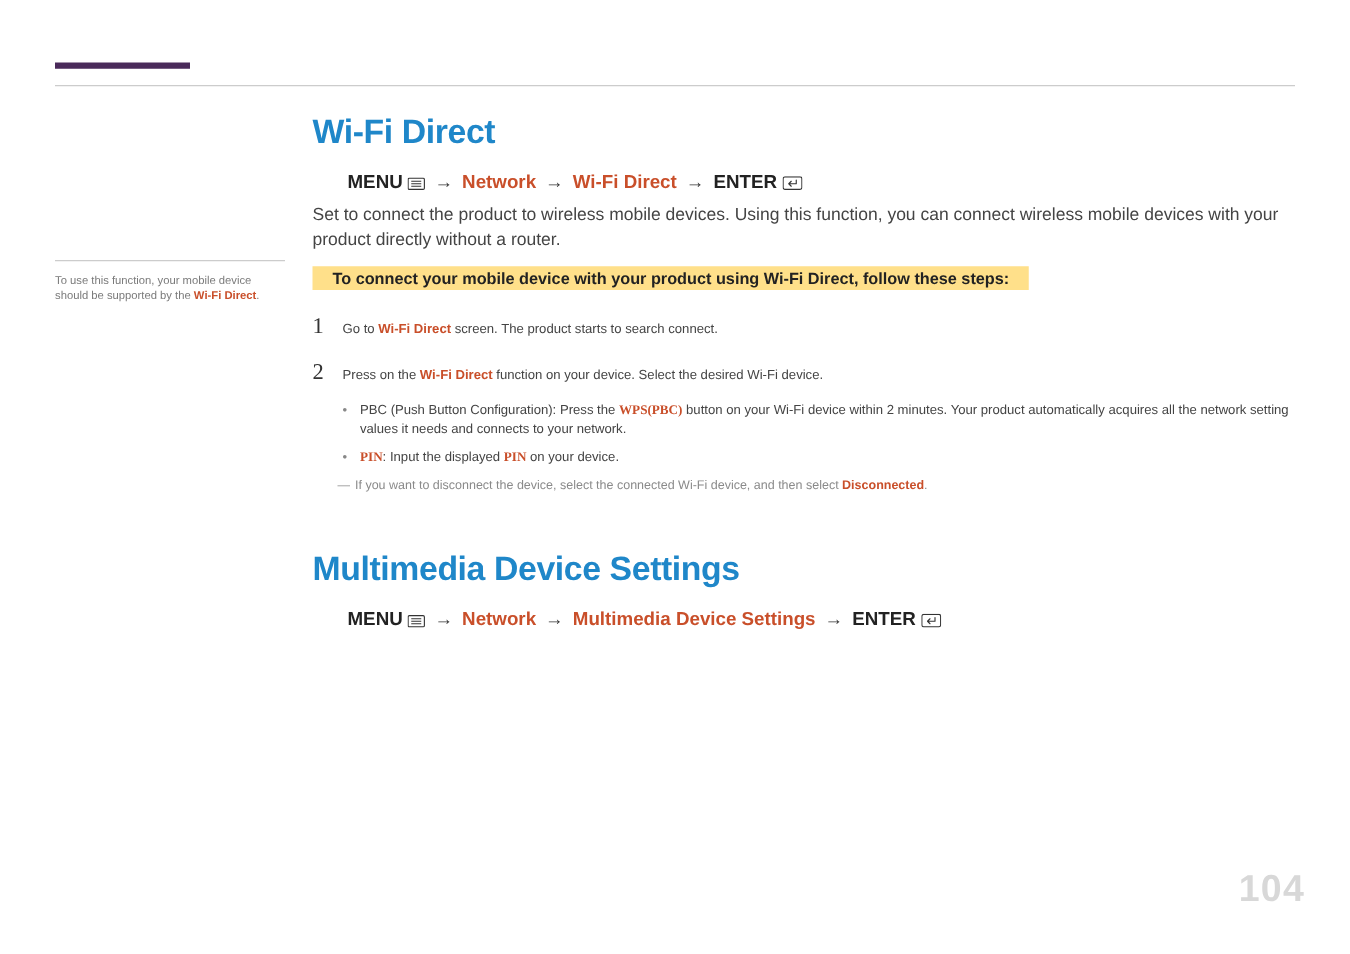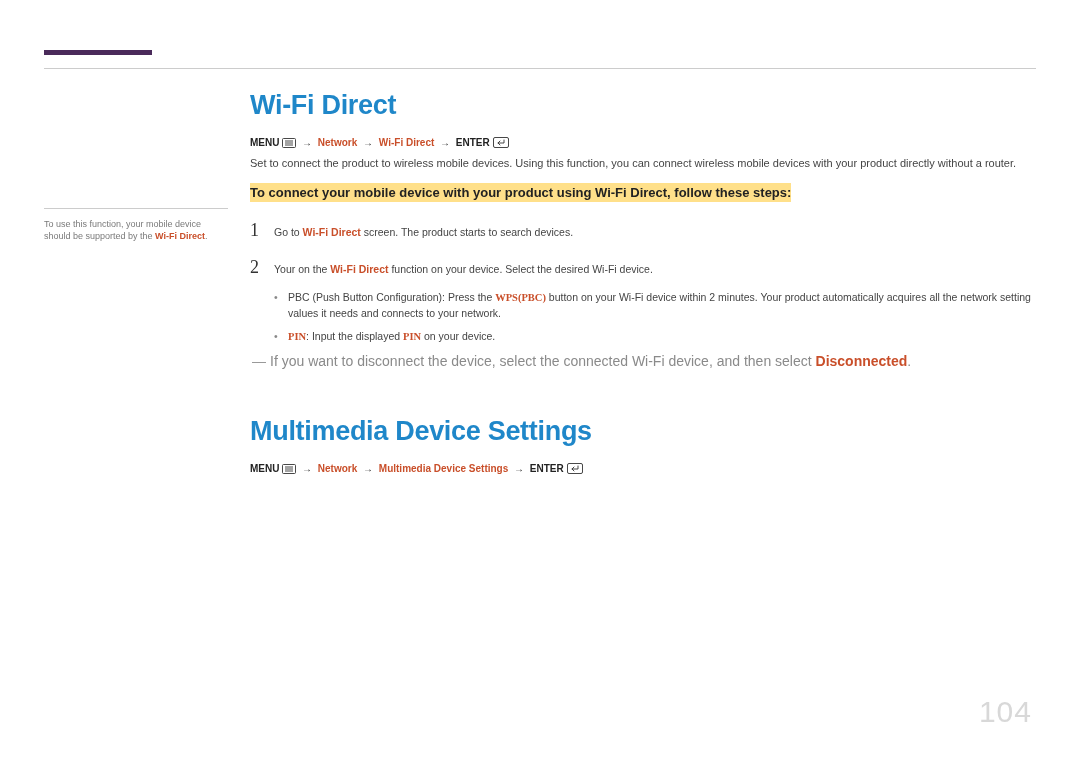--- a/index.html
+++ b/index.html
@@ -7,40 +7,40 @@
   .page { position: relative; width: 1080px; height: 763px; padding: 50px 44px 40px 44px; }
   .header-bar { position: absolute; top: 50px; left: 44px; width: 108px; height: 5px; background: #4a2a5a; }
   .header-rule { position: absolute; top: 68px; left: 44px; right: 44px; height: 1px; background: #ccc; }
   .content { display: flex; padding-top: 40px; }
   .sidebar { width: 196px; flex: 0 0 196px; padding-right: 12px; }
   .sidebar-note { border-top: 1px solid #ccc; padding-top: 9px; font-size: 9px; line-height: 1.35; color: #7a7a7a; margin-top: 118px; }
   .sidebar-note .k1 { color: #c94f2a; font-weight: 600; }
   .main { flex: 1; min-width: 0; padding-left: 10px; }
   h1.sec { font-size: 27px; font-weight: 700; color: #1f87c9; letter-spacing: -0.3px; margin-bottom: 16px; }
   h1.sec.mt { margin-top: 44px; }
-  .path { font-size: 10px; color: #333; margin-bottom: 6px; }
+  .path { font-size: 15px; color: #333; margin-bottom: 6px; margin-left: 28px; }
   .path b { font-weight: 700; color: #222; }
   .path .orange { color: #c94f2a; font-weight: 700; }
   .path .arrow { color: #333; padding: 0 3px; }
   .icon-menu, .icon-enter { display: inline-block; vertical-align: -2px; }
-  .body-text { font-size: 11px; color: #444; line-height: 1.4; }
-  .highlight { display: inline-block; background: #ffe08a; padding: 2px 0; font-size: 13px; font-weight: 700; color: #222; margin: 12px 0 12px 0; }
+  .body-text { font-size: 14px; color: #444; line-height: 1.4; }
+  .highlight { display: inline-block; background: #ffe08a; padding: 2px 16px; font-size: 13px; font-weight: 700; color: #222; margin: 12px 0 12px 0; }
   .steps { margin-top: 6px; }
   .step { display: flex; align-items: baseline; margin-bottom: 16px; }
   .step-num { font-size: 18px; font-weight: 400; color: #333; width: 24px; flex: 0 0 24px; font-family: Georgia, "Times New Roman", serif; }
   .step-text { font-size: 10.5px; color: #444; line-height: 1.45; padding-top: 2px; }
   .step-text .orange { color: #c94f2a; font-weight: 700; }
   .bullets { margin-left: 24px; margin-top: -4px; }
   .bullet { display: flex; font-size: 10.5px; color: #444; line-height: 1.45; margin-bottom: 8px; }
   .bullet .dot { flex: 0 0 14px; color: #888; }
   .bullet .txt .orange { color: #c94f2a; font-weight: 700; font-family: Liberation Serif, serif; }
-  .note-line { font-size: 14px; color: #8a8a8a; line-height: 1.4; margin-left: 2px; margin-top: 4px; }
+  .note-line { font-size: 10px; color: #8a8a8a; line-height: 1.4; margin-left: 20px; margin-top: 4px; }
   .note-line .dash { color: #999; margin-right: 4px; }
   .note-line .orange { color: #c94f2a; font-weight: 700; }
-  .page-num { position: absolute; right: 48px; bottom: 34px; font-size: 30px; color: #d8d8d8; font-weight: 400; letter-spacing: 1px; margin-left: 43px; }
+  .page-num { position: absolute; right: 36px; bottom: 34px; font-size: 30px; color: #d8d8d8; font-weight: 700; letter-spacing: 1px; margin-left: 43px; }
 </style>
 </head>
 <body>
 
 <div class="page">
   <div class="header-bar"></div>
   <div class="header-rule"></div>
 
   <div class="content">
 
@@ -79,27 +79,27 @@
       </div>
 
       <p class="body-text">Set to connect the product to wireless mobile devices. Using this function, you can connect wireless mobile devices with your product directly without a router.</p>
 
       <div><span class="highlight">To connect your mobile device with your product using Wi-Fi Direct, follow these steps:</span></div>
 
       <div class="steps">
         <div class="step">
           <div class="step-num">1</div>
           <div class="step-text">
-            <span>Go to </span><span class="orange">Wi-Fi Direct</span><span> screen. The product starts to search devices.</span>
+            <span>Go to </span><span class="orange">Wi-Fi Direct</span><span> screen. The product starts to search connect.</span>
           </div>
         </div>
         <div class="step">
           <div class="step-num">2</div>
           <div class="step-text">
-            <span>Your on the </span><span class="orange">Wi-Fi Direct</span><span> function on your device. Select the desired Wi-Fi device.</span>
+            <span>Press on the </span><span class="orange">Wi-Fi Direct</span><span> function on your device. Select the desired Wi-Fi device.</span>
           </div>
         </div>
 
         <div class="bullets">
           <div class="bullet">
             <span class="dot">•</span>
             <span class="txt">
               <span>PBC (Push Button Configuration): Press the </span><span class="orange">WPS(PBC)</span><span> button on your Wi-Fi device within 2 minutes. Your product automatically acquires all the network setting values it needs and connects to your network.</span>
             </span>
           </div>

